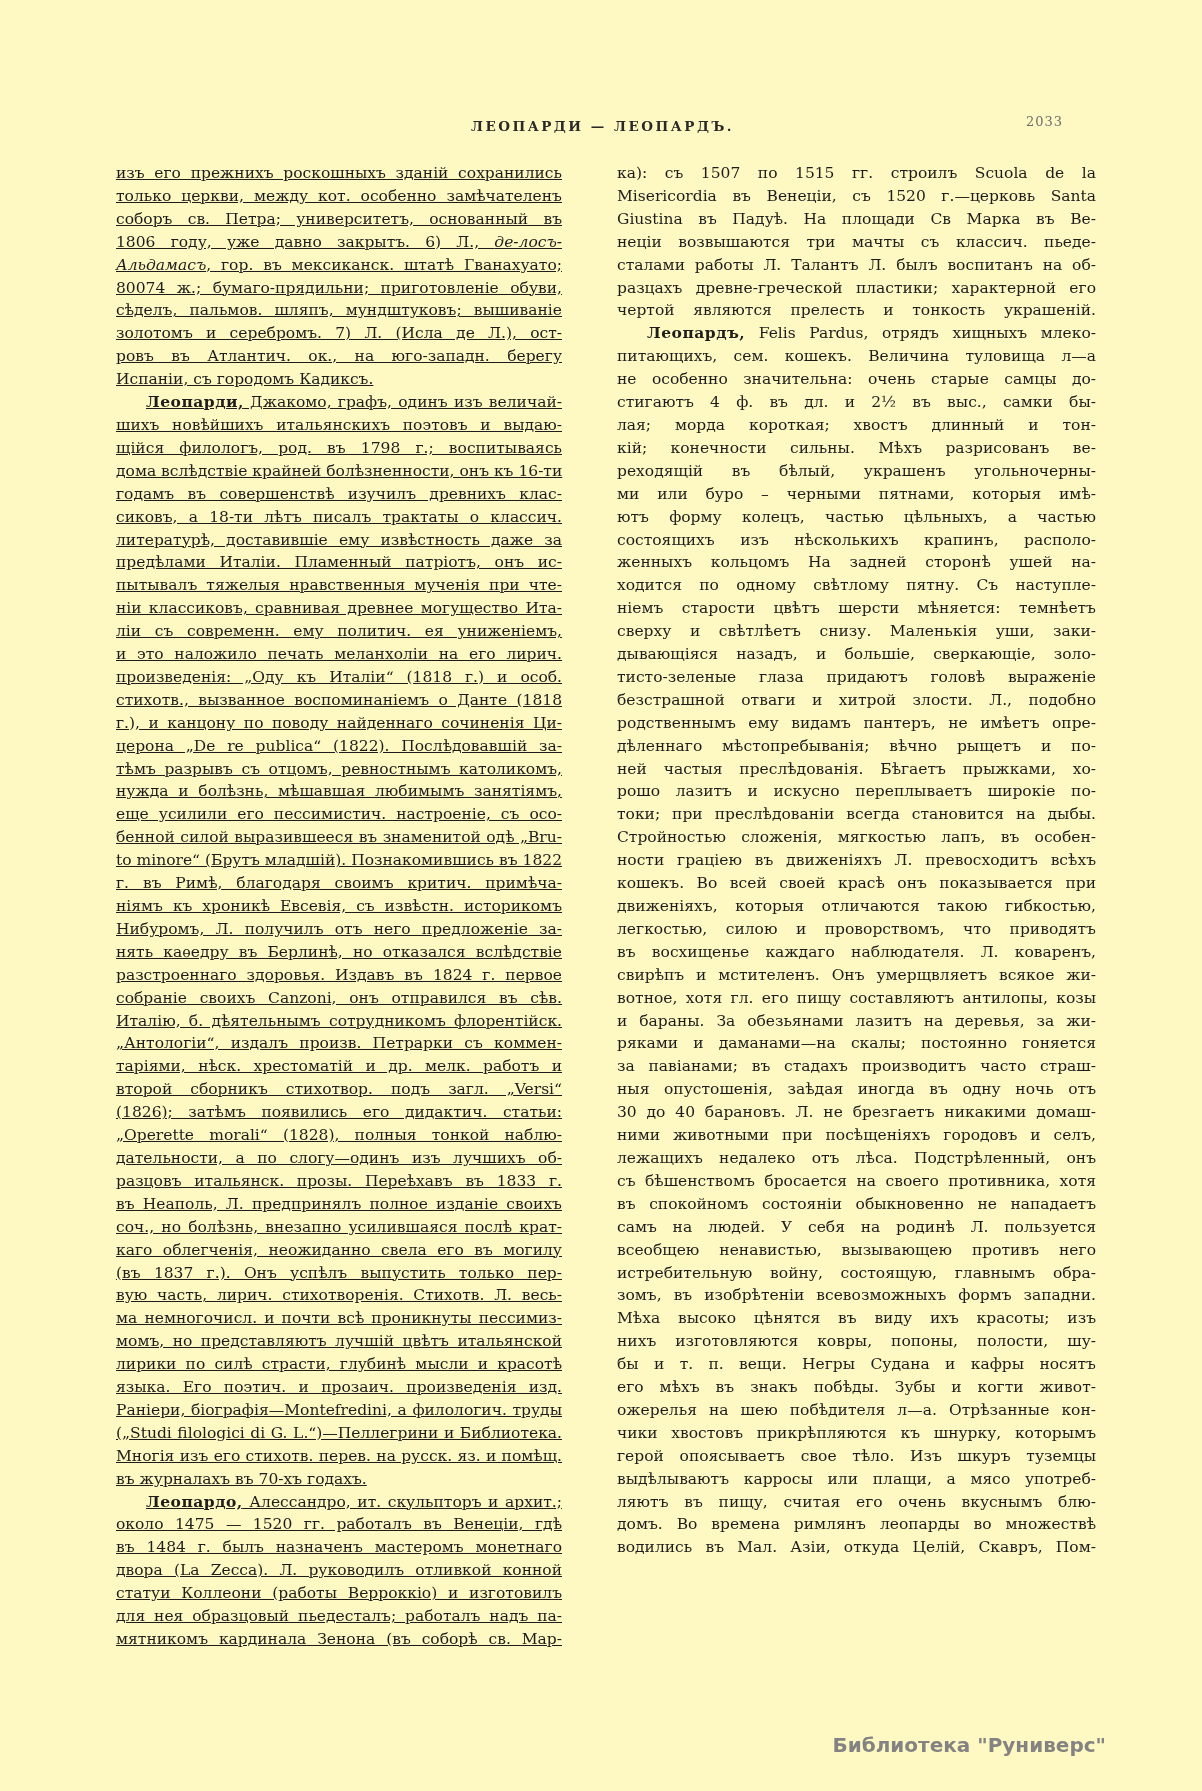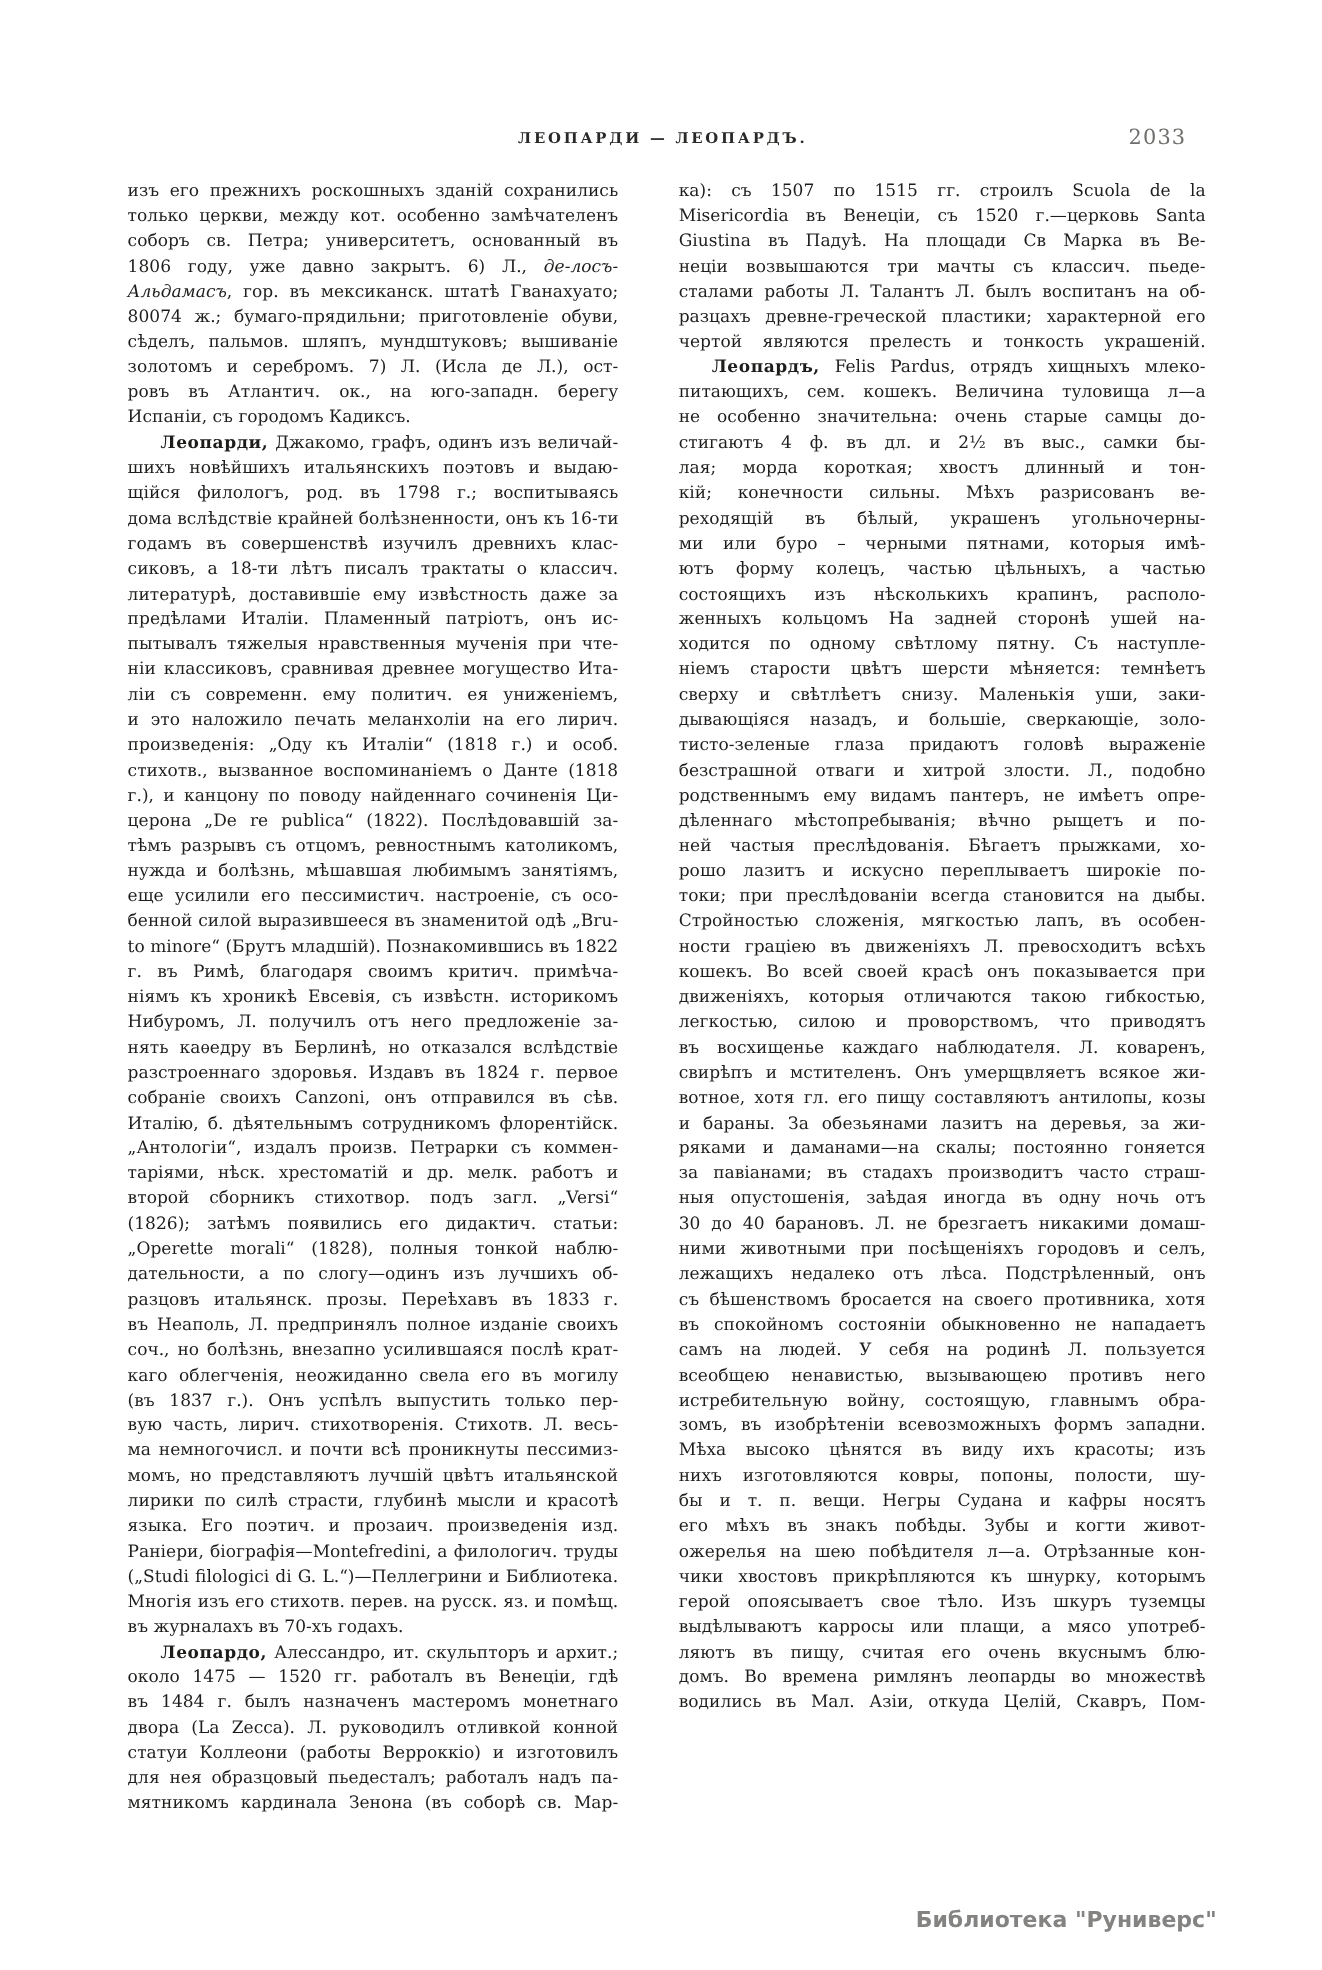--- a/index.html
+++ b/index.html
@@ -1,40 +1,40 @@
 <!DOCTYPE html>
 <html><head>
 <meta charset="utf-8">
 <style>
   html,body{margin:0;padding:0;background:#e8e8e4;}
   .page{
     position:relative;
     width:1202px;height:1791px;
-    background:#ffffff;
+    background:#fef9c3;
     overflow:hidden;
     font-family:"DejaVu Serif","Liberation Serif",serif;
     color:#1e1d1b;
   }
   .running-head{
     position:absolute;top:118px;left:20px;width:1165px;
     text-align:center;
     font-size:13.5px;font-weight:bold;letter-spacing:2.5px;
     color:#2a2927;
   }
   .page-number{
     position:absolute;top:114px;left:1026px;
-    font-size:19px;letter-spacing:1px;
+    font-size:13px;letter-spacing:1px;
     color:#6f6e6b;
   }
   .column{
     position:absolute;top:162px;
     font-size:15.5px;
     line-height:22.92px;
   }
-  .column.left{left:116px;width:446px;}
+  .column.left{left:116px;width:446px;text-decoration:underline;}
   .column.right{left:617px;width:479px;}
   .line{
     height:22.92px;
     text-align:justify;
     text-align-last:justify;
     white-space:nowrap;
   }
   .line.indent{text-indent:30px;}
   .line.no-just{text-align-last:left;}
   .line b{font-weight:bold;letter-spacing:.5px;margin-top:33px;}

